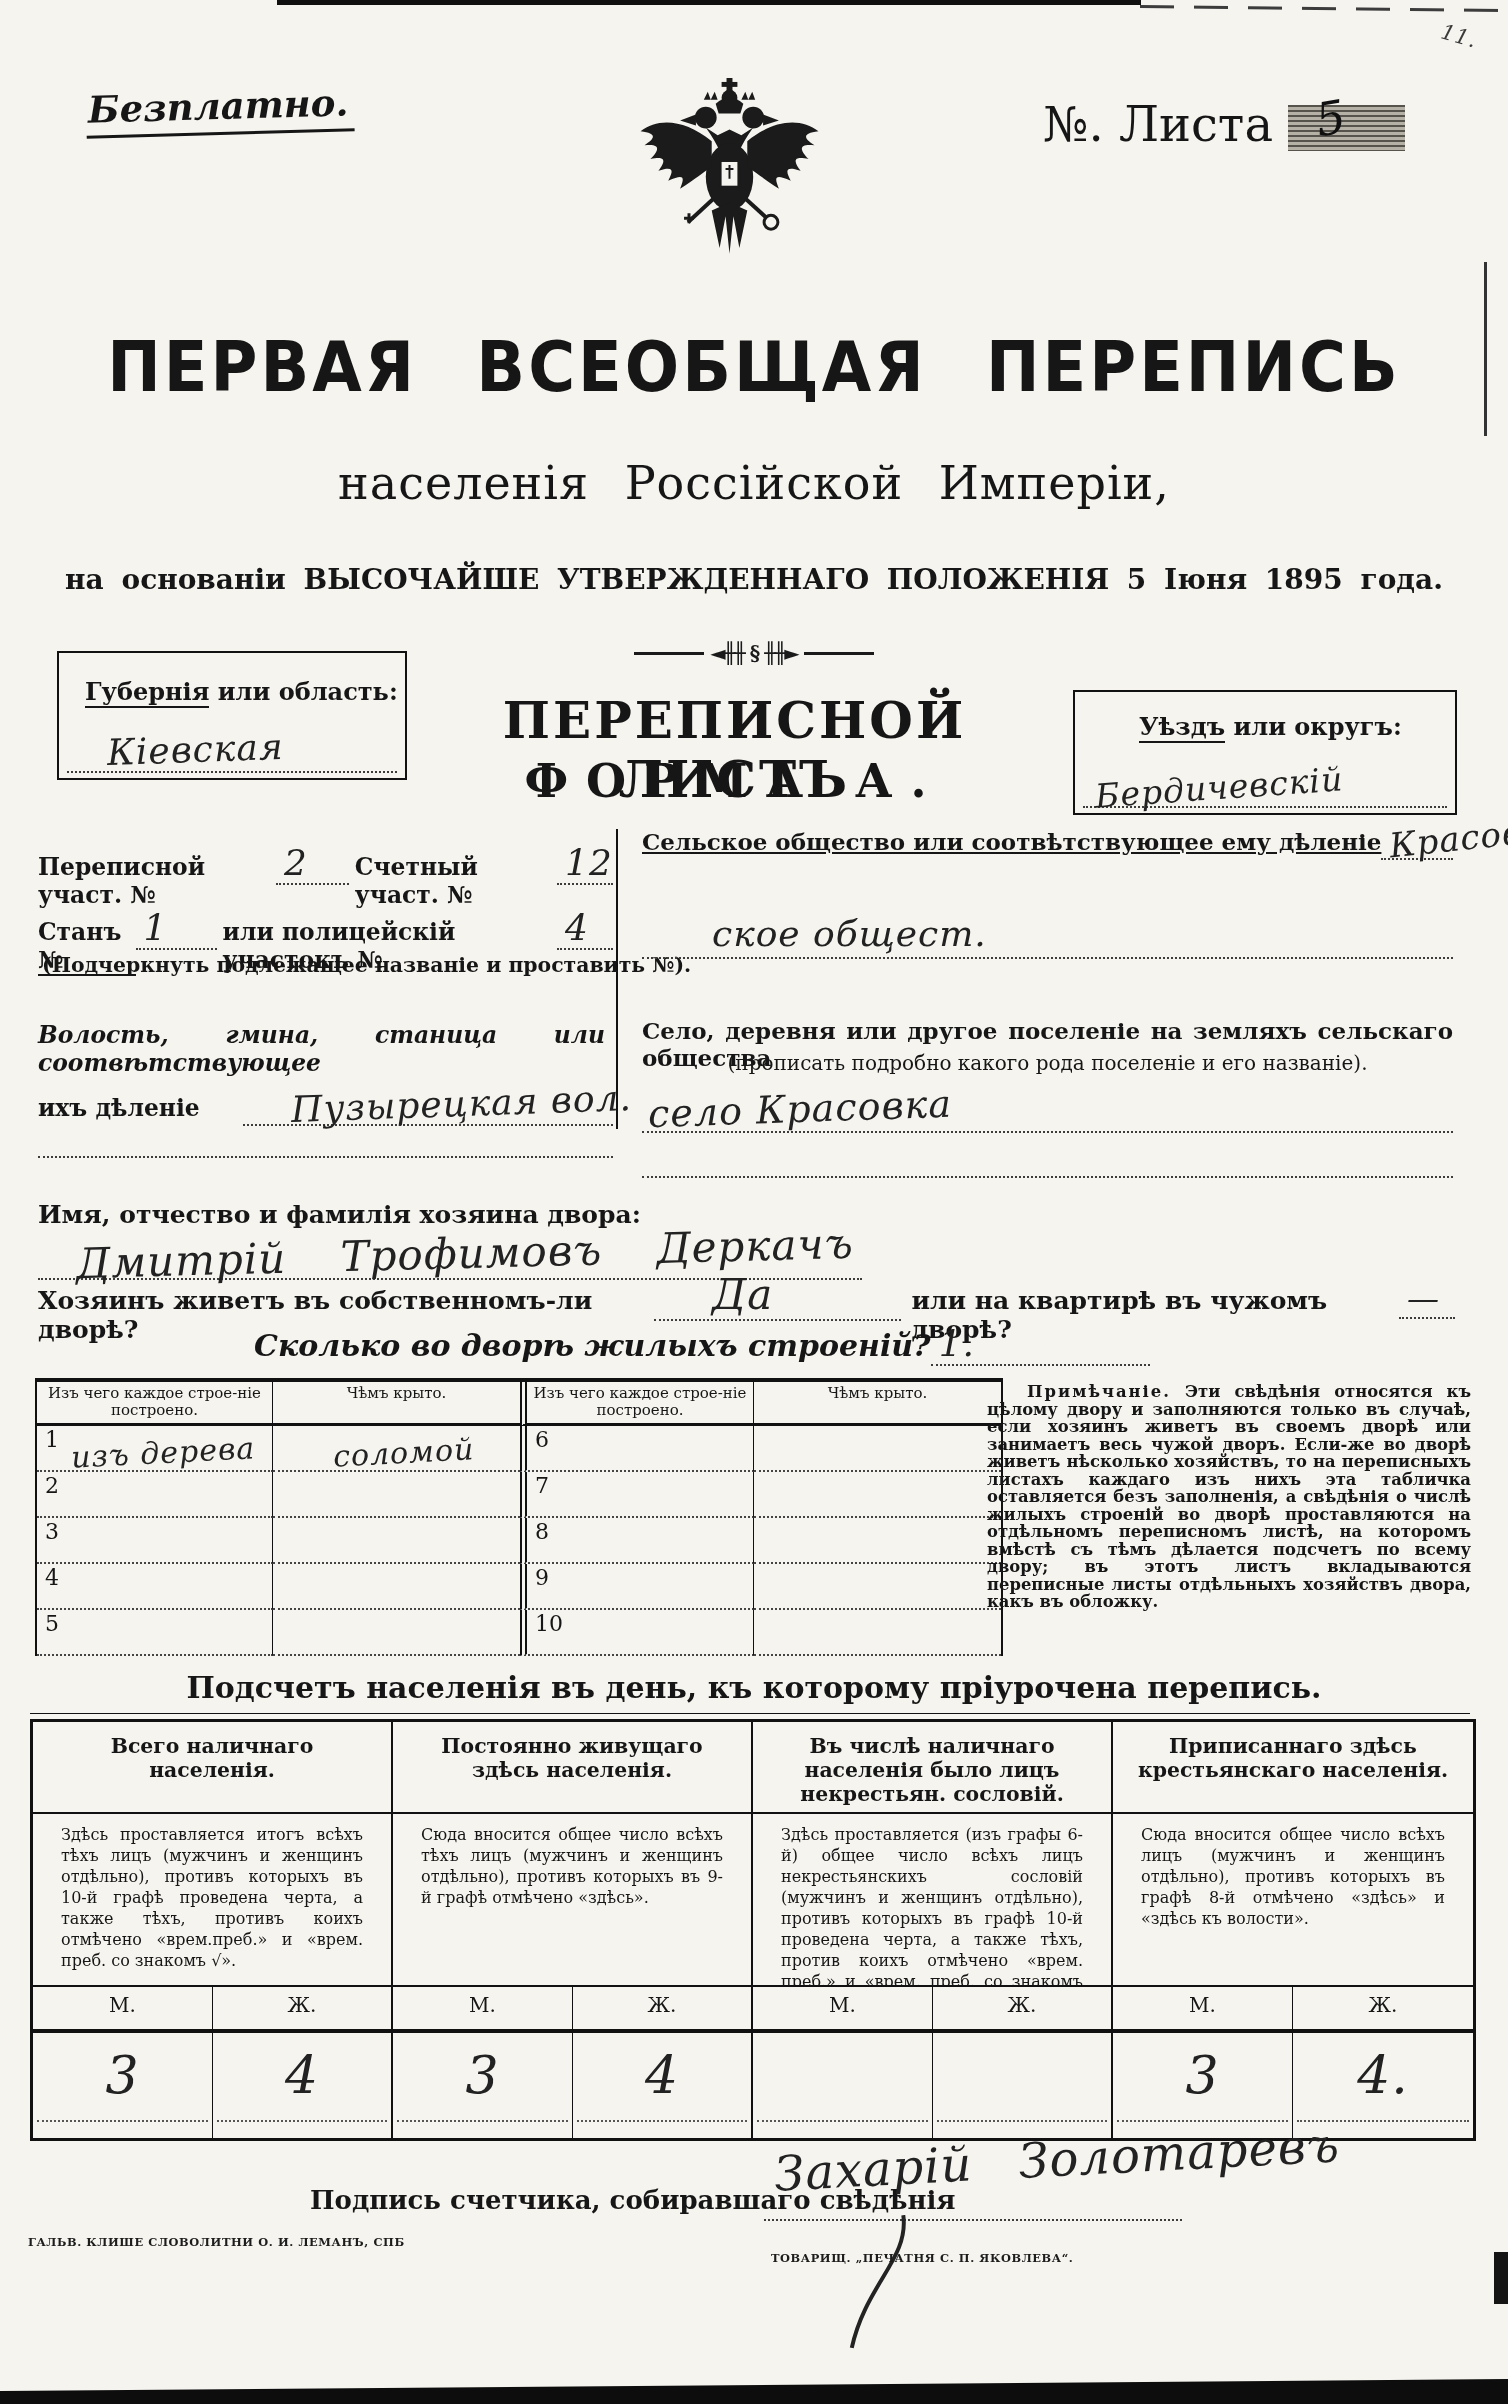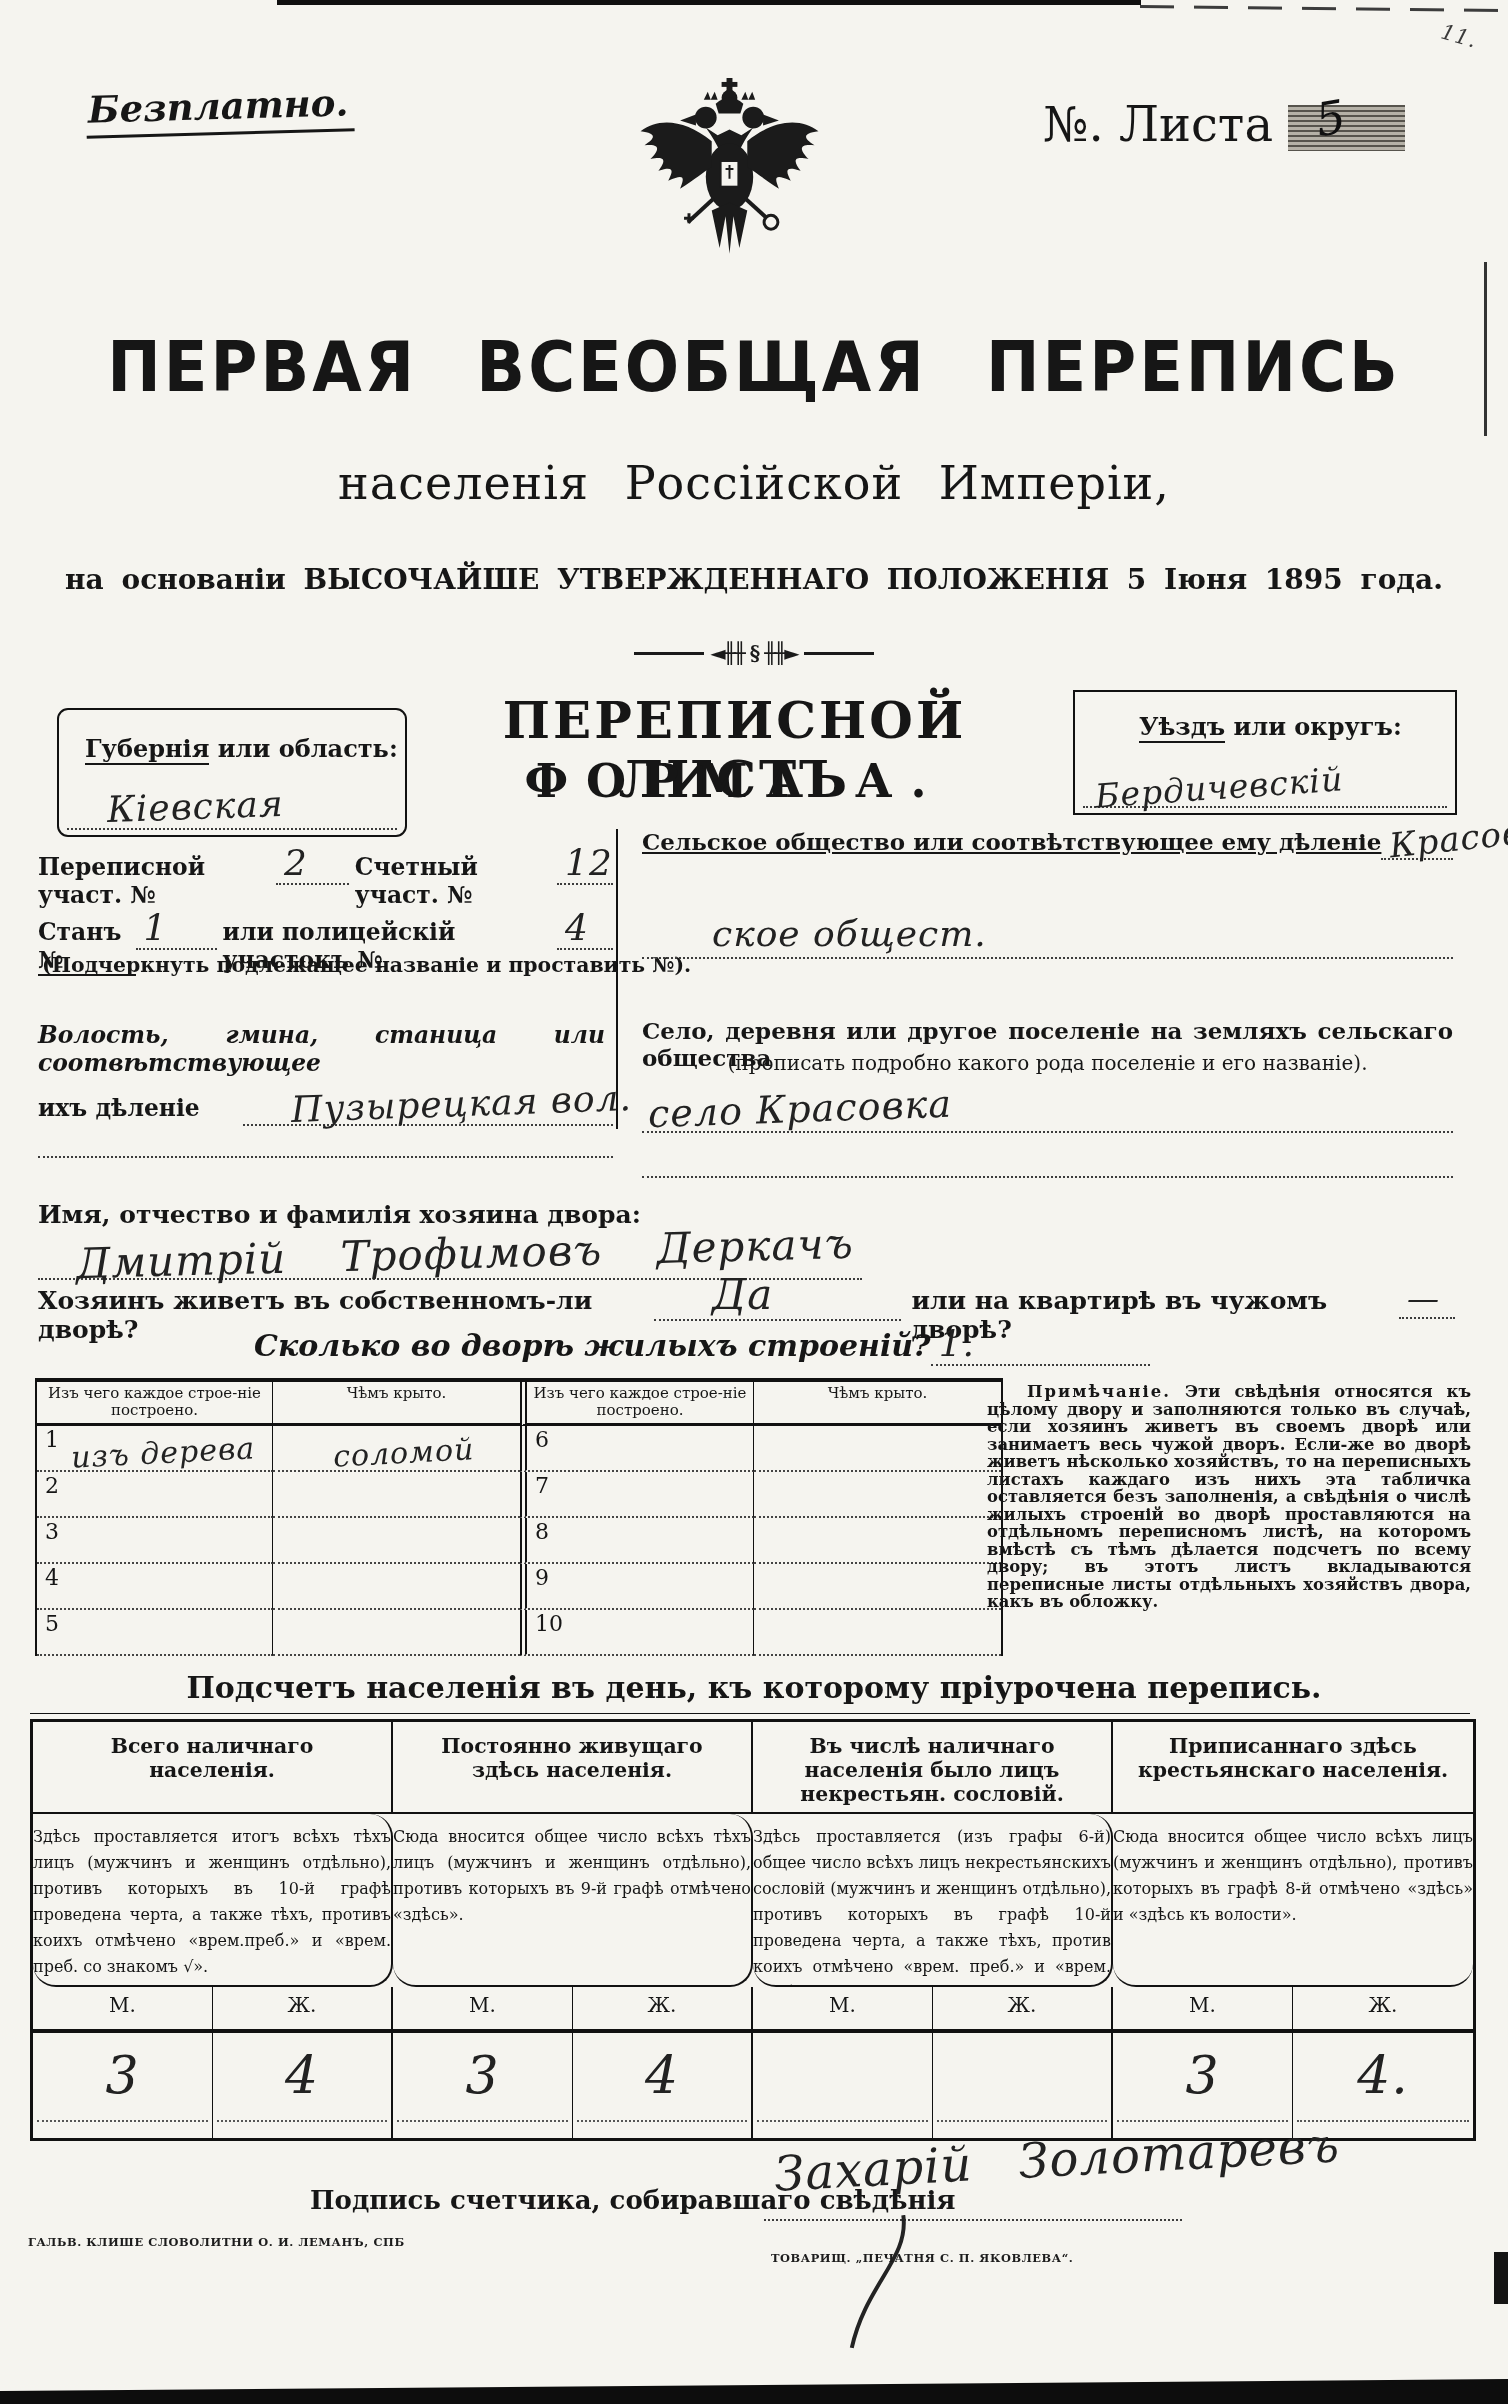--- a/index.html
+++ b/index.html
@@ -28,21 +28,21 @@
   .bt-c .hw{position:absolute;bottom:0px;left:34px;font-size:30px;}
   .bt-c.roof .hw{left:60px;}
   .bt-c{border-bottom:2px dotted #444;}
   .cb1{border-right:1px solid #111;}
   .cb3{border-left:7px double #111;border-right:1px solid #111;}
   
   #ptable{display:grid;grid-template-columns:repeat(8,1fr);border:3px solid #111;background:transparent;}
   .pt-title{grid-column:span 2;border-right:2px solid #111;border-bottom:2px solid #111;
     font-size:20.4px;font-weight:bold;text-align:center;padding:12px 14px 6px;min-height:70px;line-height:24px;}
   .pt-desc{grid-column:span 2;border-right:2px solid #111;border-bottom:2px solid #111;
-    font-size:16px;line-height:26px;text-align:justify;padding:10px 0;height:151px;overflow:hidden;border-radius:23px;}
+    font-size:16px;line-height:21px;text-align:justify;padding:10px 28px;height:151px;overflow:hidden;}
   .pt-mf{border-right:1px solid #111;border-bottom:4px solid #111;height:36px;
     text-align:center;font-size:20px;padding-top:6px;}
   .pt-mf.gend{border-right:2px solid #111;}
   .pt-val{position:relative;height:105px;border-right:1px solid #111;text-align:center;}
   .pt-val.gend{border-right:2px solid #111;}
   .pt-val .hw{font-size:52px;position:relative;top:12px;}
   .pt-val::after{content:"";position:absolute;left:4px;right:4px;bottom:16px;border-bottom:2px dotted #555;}
   .norb{border-right:none !important;}
   
   .tinyprint{font-size:11.4px;font-weight:bold;letter-spacing:0.6px;color:#1c1c1c;}
@@ -110,21 +110,21 @@
   <div class="abs center" style="left:0;top:563px;width:1508px;font-size:28px;font-weight:bold;word-spacing:8px;">на основаніи ВЫСОЧАЙШЕ УТВЕРЖДЕННАГО ПОЛОЖЕНІЯ 5 Іюня 1895 года.</div>
 
   <div class="abs orn" style="left:585px;top:641px;width:338px;">
     <span class="rule"></span>
       <span class="glyph">◄╫╫</span>
       <span class="glyph">§</span>
       <span class="glyph">╫╫►</span>
       <span class="rule"></span>
   </div>
 
-  <div class="abs hdrbox" style="left:57px;top:708px;width:346px;height:125px;border-radius:11px;">
+  <div class="abs hdrbox" style="left:57px;top:651px;width:346px;height:125px;">
     <div style="padding:24px 0 0 26px;font-size:24px;">
       <span class="lbl" style="border-bottom:2px solid #161616;">Губернія</span><span class="lbl"> или область:</span>
     </div>
     <div class="dotline abs" style="left:8px;right:8px;top:88px;height:30px;">
       <span class="hw" style="font-size:36px;margin-left:40px;position:relative;top:-12px;transform:rotate(-2deg);display:inline-block;">Кіевская</span>
     </div>
   </div>
 
   <div class="abs center" style="left:406px;top:691px;width:657px;font-size:50px;font-weight:bold;letter-spacing:3px;">ПЕРЕПИСНОЙ ЛИСТЪ</div>
   <div class="abs center" style="left:406px;top:754px;width:657px;font-size:46px;font-weight:bold;letter-spacing:18px;">ФОРМА А.</div>

